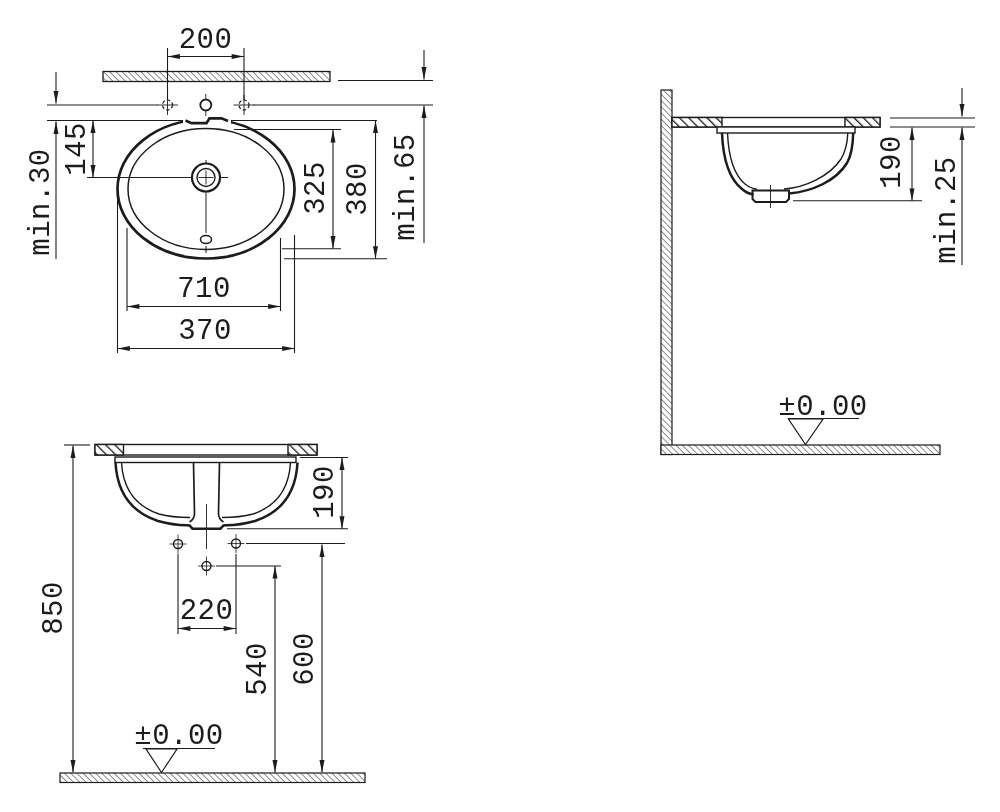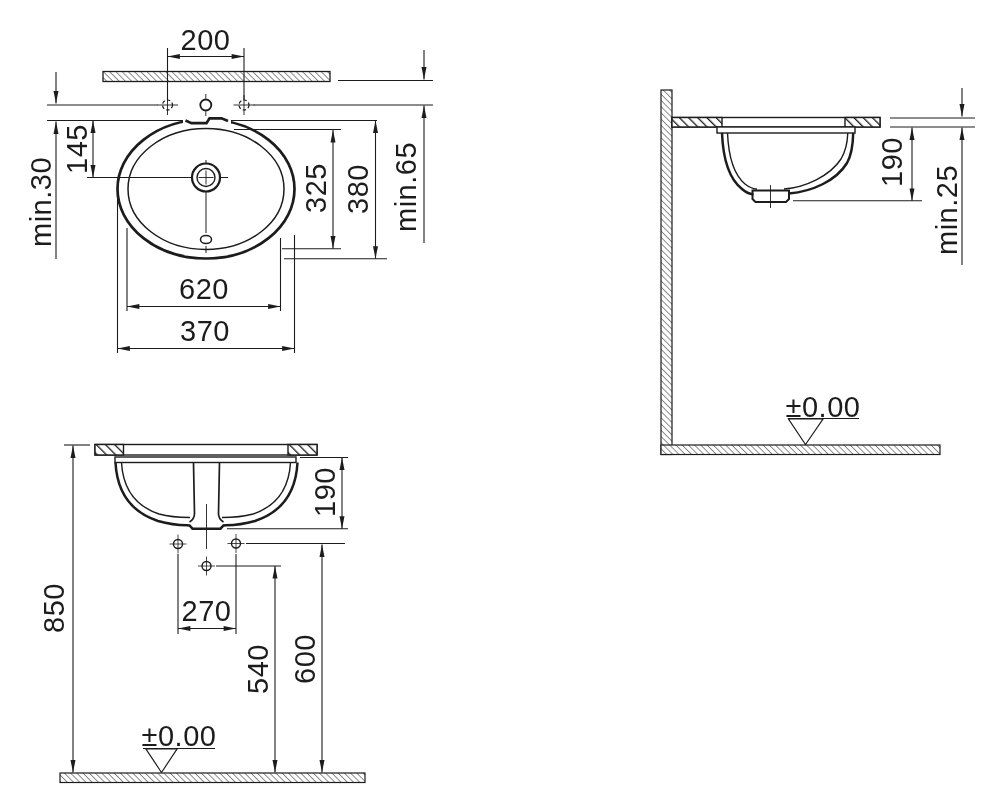--- a/index.html
+++ b/index.html
@@ -1,18 +1,18 @@
 <!DOCTYPE html>
 <html><head>
 <meta charset="utf-8">
 <style>
   html,body{margin:0;padding:0;background:#fff;}
   .stage{
     position:relative;width:1000px;height:812px;background:#fff;overflow:hidden;
-    font-family:Liberation Sans, sans-serif;
+    font-family:Liberation Mono, monospace;
   }
   .stage svg{position:absolute;left:0;top:0;}
   .lbl{
     position:absolute;font-size:29px;color:#1c1c1c;line-height:1;
     white-space:nowrap;transform:translate(-50%,-50%);letter-spacing:0.5px;
   }
   .lbl.rot{transform:translate(-50%,-50%) rotate(-90deg);}
 </style>
 </head>
 <body>
@@ -181,26 +181,26 @@
     <rect x="60" y="773" width="305" height="9.5" fill="url(#hatchThin)" stroke-width="1.2"></rect>
   </g>
 </svg>
 
   <div class="lbl" style="left:205.5px;top:40px;">200</div>
   <div class="lbl rot" style="left:77px;top:148.5px;">145</div>
   <div class="lbl rot" style="left:41px;top:202px;">min.30</div>
   <div class="lbl rot" style="left:316px;top:188px;">325</div>
   <div class="lbl rot" style="left:358px;top:189px;">380</div>
   <div class="lbl rot" style="left:406px;top:187px;">min.65</div>
-  <div class="lbl" style="left:204px;top:289px;">620</div>
+  <div class="lbl" style="left:204px;top:289px;">710</div>
   <div class="lbl" style="left:205px;top:331px;">370</div>
 
   <div class="lbl rot" style="left:892px;top:162px;">190</div>
   <div class="lbl rot" style="left:947px;top:210px;">min.25</div>
   <div class="lbl" style="left:823px;top:407px;">±0.00</div>
 
   <div class="lbl rot" style="left:325px;top:492px;">190</div>
   <div class="lbl rot" style="left:54px;top:608px;">850</div>
-  <div class="lbl" style="left:206.5px;top:611px;">270</div>
+  <div class="lbl" style="left:206.5px;top:611px;">220</div>
   <div class="lbl rot" style="left:258px;top:669px;">540</div>
   <div class="lbl rot" style="left:305px;top:659px;">600</div>
   <div class="lbl" style="left:179px;top:736px;">±0.00</div>
 </div>
 
 </body></html>

